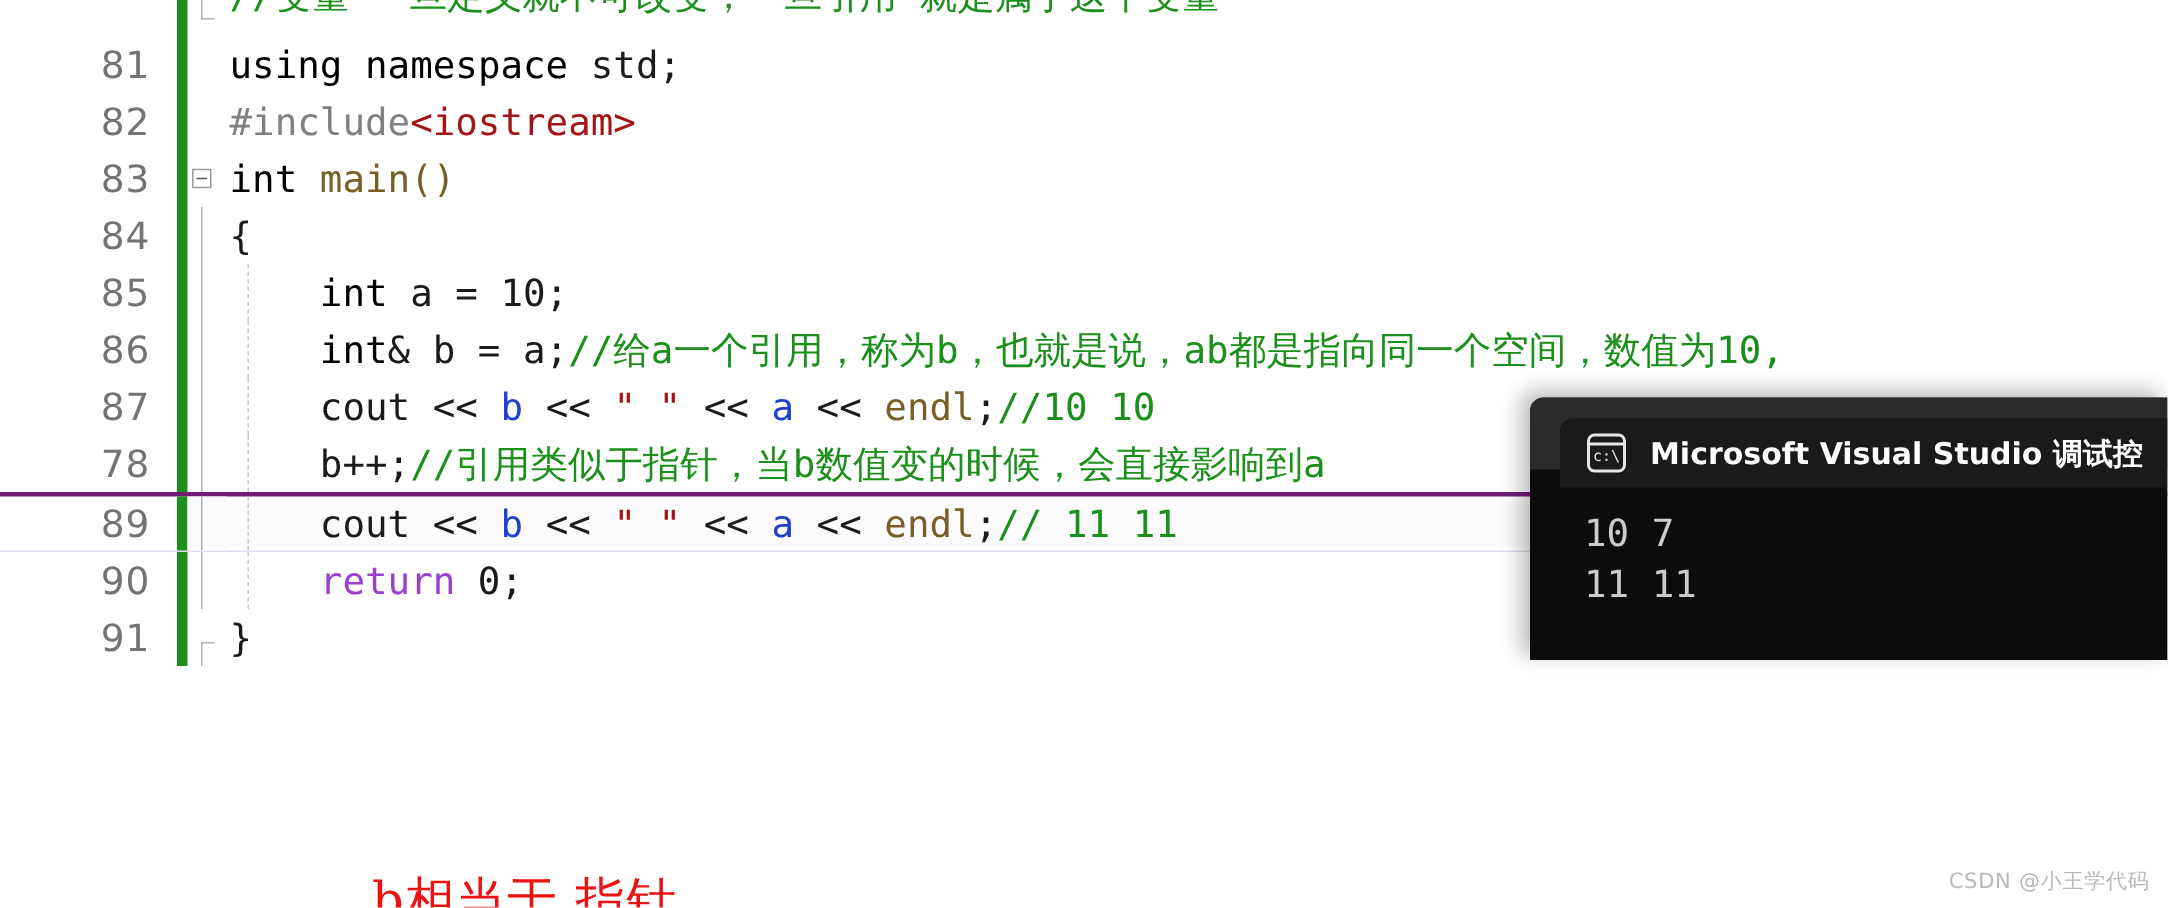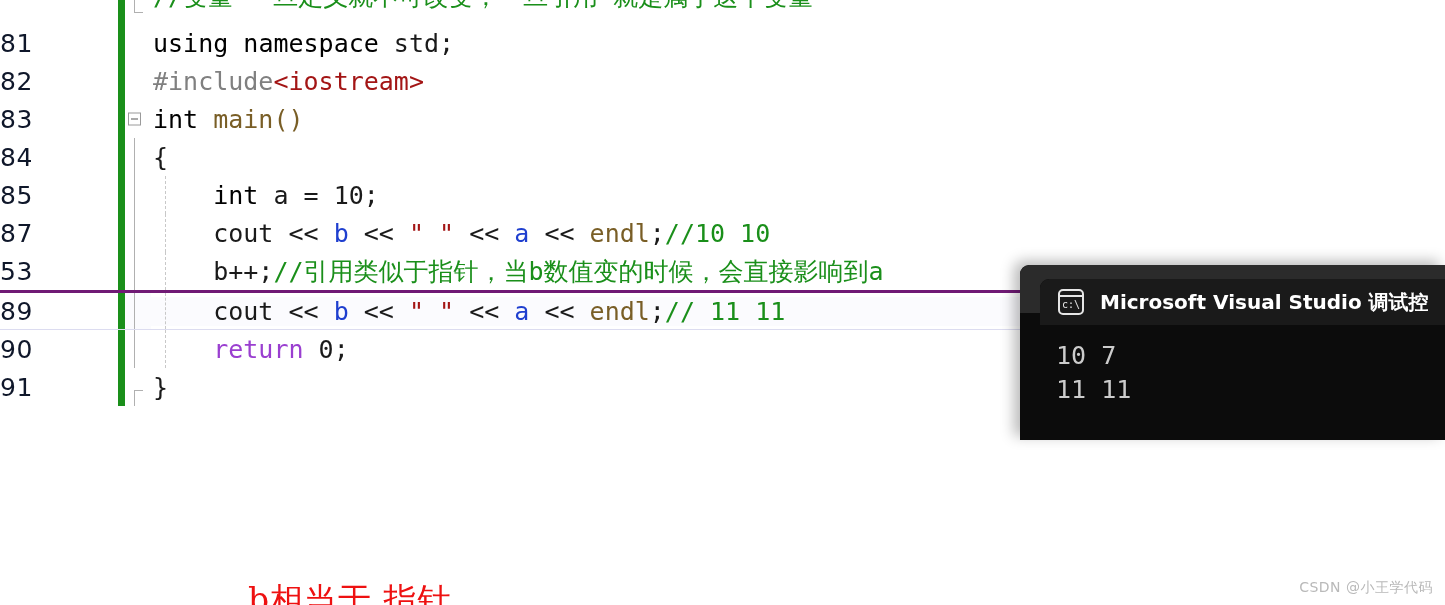--- a/index.html
+++ b/index.html
@@ -38,24 +38,24 @@
     display: flex;
     align-items: center;
     font-family: "DejaVu Sans Mono", monospace;
     font-size: 25px;
     white-space: pre;
   }
 
   .lineno {
     width: 118px;
     flex: 0 0 118px;
-    text-align: left;
-    padding-right: 2px;
+    text-align: right;
+    padding-right: 18px;
     box-sizing: border-box;
-    color: #0f172a;
+    color: #737373;
     font-family: "DejaVu Sans", sans-serif;
     font-size: 25px;
     letter-spacing: 0.5px;
     user-select: none;
   }
 
   .changebar {
     flex: 0 0 7px;
     width: 7px;
     align-self: stretch;
@@ -313,33 +313,42 @@
     <div class="line">
       <div class="lineno">85</div>
       <div class="changebar"></div>
       <div class="gutter2">
         <span class="vline-solid"></span>
         <span class="vline-dash"></span>
       </div>
       <div class="codetext">    <span class="kw">int</span><span class="plain"> a = 10;</span></div>
     </div>
 
+    <div class="line">
+      <div class="lineno">86</div>
+      <div class="changebar"></div>
+      <div class="gutter2">
+        <span class="vline-solid"></span>
+        <span class="vline-dash"></span>
+      </div>
+      <div class="codetext">    <span class="kw">int</span><span class="plain">&amp; b = a;</span><span class="cmt">//给a一个引用，称为b，也就是说，ab都是指向同一个空间，数值为10,</span></div>
+    </div>
 
     <div class="line">
       <div class="lineno">87</div>
       <div class="changebar"></div>
       <div class="gutter2">
         <span class="vline-solid"></span>
         <span class="vline-dash"></span>
       </div>
       <div class="codetext">    <span class="plain">cout &lt;&lt; </span><span class="id">b</span><span class="op"> &lt;&lt; </span><span class="str">" "</span><span class="op"> &lt;&lt; </span><span class="id">a</span><span class="op"> &lt;&lt; </span><span class="fn">endl</span><span class="plain">;</span><span class="cmt">//10 10</span></div>
     </div>
 
     <div class="line">
-      <div class="lineno">53</div>
+      <div class="lineno">78</div>
       <div class="changebar"></div>
       <div class="gutter2">
         <span class="vline-solid"></span>
         <span class="vline-dash"></span>
       </div>
       <div class="codetext">    <span class="plain">b++;</span><span class="cmt">//引用类似于指针，当b数值变的时候，会直接影响到a</span></div>
     </div>
 
     <div class="line current">
       <div class="lineno">89</div>

